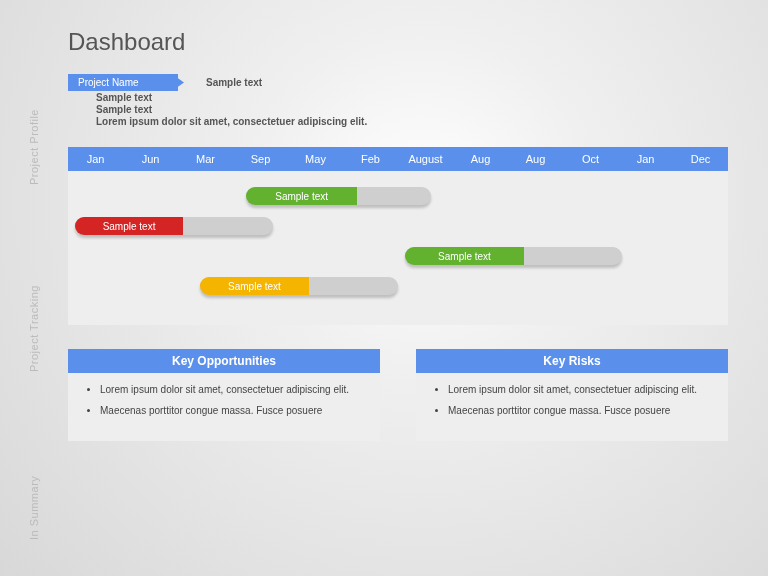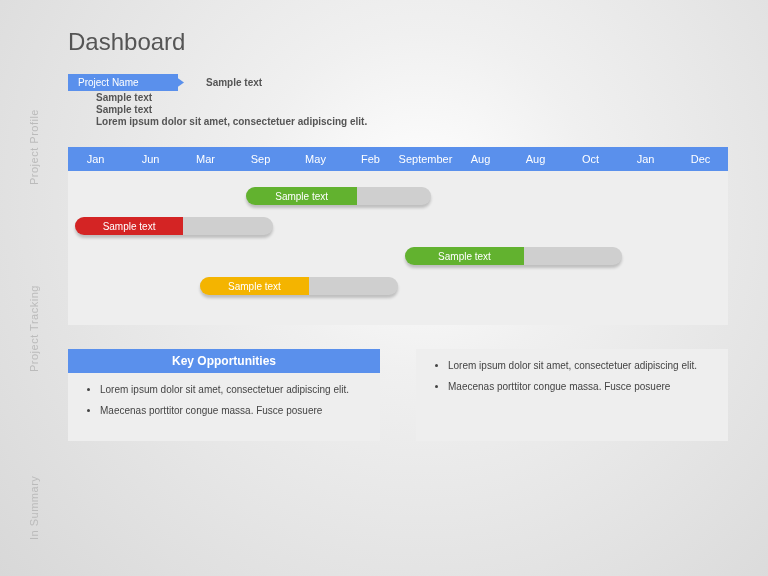--- a/index.html
+++ b/index.html
@@ -74,21 +74,21 @@
   </div>
 
   <div class="gantt">
     <div class="months">
       <span>Jan</span>
       <span>Jun</span>
       <span>Mar</span>
       <span>Sep</span>
       <span>May</span>
       <span>Feb</span>
-      <span>September</span>
+      <span>August</span>
       <span>Aug</span>
       <span>Aug</span>
       <span>Oct</span>
       <span>Jan</span>
       <span>Dec</span>
     </div>
     <div class="canvas">
 
       <div class="track" style="left:27%; width:28%; top:6px;">
         <div class="fill" style="width:60%; background:#62b22f;">Sample text</div>
@@ -112,20 +112,21 @@
     <div class="card">
       <div class="cardhead">Key Opportunities</div>
       <div class="cardbody">
         <ul>
           <li>Lorem ipsum dolor sit amet, consectetuer adipiscing elit.</li>
           <li>Maecenas porttitor congue massa. Fusce posuere</li>
         </ul>
       </div>
     </div>
     <div class="card">
+      <div class="cardhead">Key Risks</div>
       <div class="cardbody">
         <ul>
           <li>Lorem ipsum dolor sit amet, consectetuer adipiscing elit.</li>
           <li>Maecenas porttitor congue massa. Fusce posuere</li>
         </ul>
       </div>
     </div>
   </div>
 </div>
 

